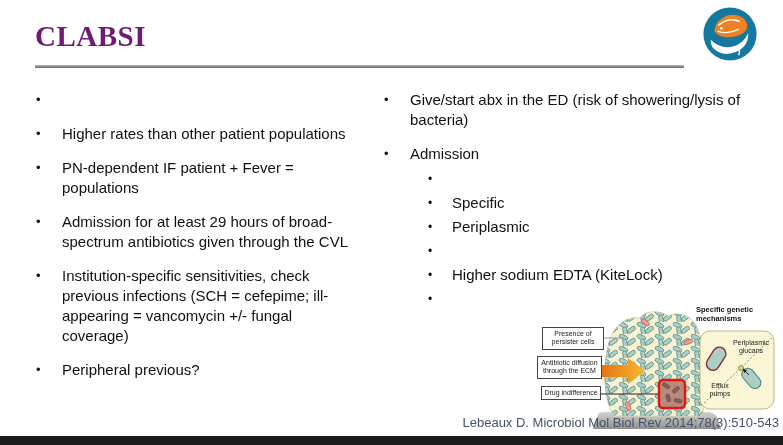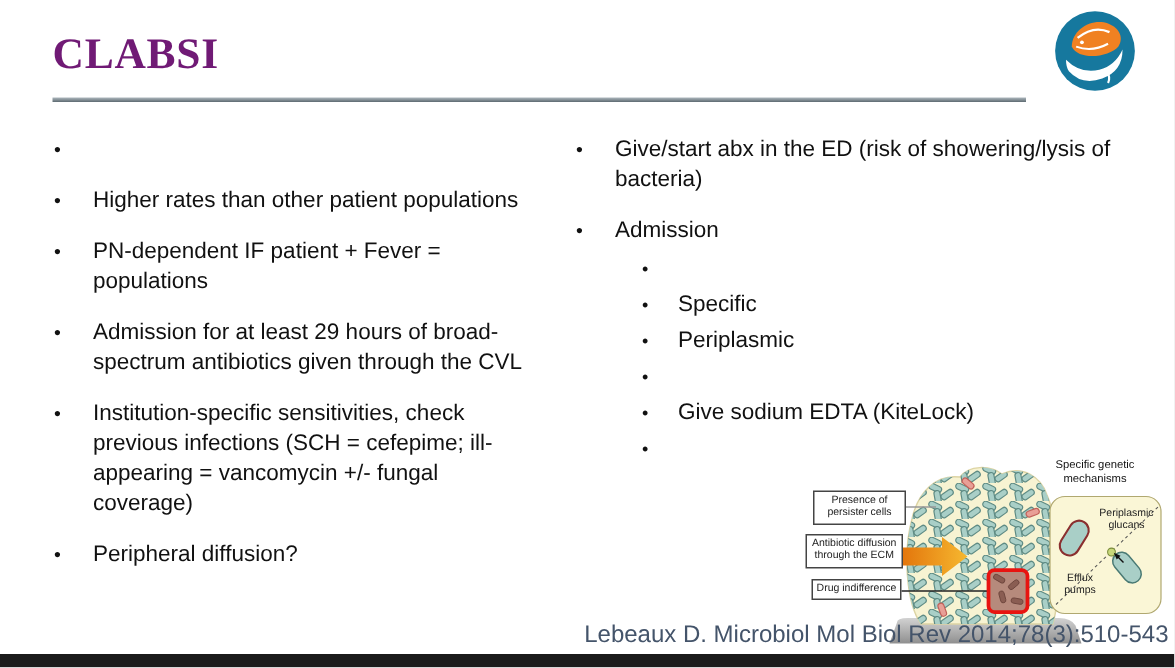--- a/index.html
+++ b/index.html
@@ -31,29 +31,29 @@
   .figure { position:absolute; left:528px; top:298px; width:255px; height:135px; }
   .figure svg { position:absolute; left:0; top:0; }
   .callout {
     position:absolute; background:#ffffff; border:1px solid #444;
     font-size:7px; line-height:1.2; text-align:center; color:#222; padding:2px 1px;
   }
   .callout-1 { left:14px; top:29px; width:58px; }
   .callout-2 { left:9px;  top:58px; width:61px; }
   .callout-3 { left:13px; top:88px; width:56px; }
   .fig-heading {
-    position:absolute; left:158px; top:8px; width:88px; text-align:center;
-    font-size:7.5px; font-weight:normal; line-height:1.15; color:#111;
+    position:absolute; left:168px; top:8px; width:88px; text-align:left;
+    font-size:7.5px; font-weight:bold; line-height:1.15; color:#111;
   }
   .panel-label { position:absolute; font-size:7px; line-height:1.15; text-align:center; color:#222; }
   .label-glucans { left:200px; top:41px; width:46px; }
   .label-efflux  { left:174px; top:84px; width:36px; }
 
   .citation {
-    position:absolute; top:415px; right:4px; font-size:16px; color:#44546A;
+    position:absolute; top:415px; right:4px; font-size:13px; color:#44546A;
   }
   .bottom-bar {
     position:absolute; left:0; bottom:0; width:100%; height:9px; background:#1B1B1B;
   }
 </style>
 </head>
 <body>
 
 <div class="slide">
 
@@ -88,21 +88,21 @@
       <div class="li">
           <span class="dot">•</span>
           <span>Admission for at least 29 hours of broad-spectrum antibiotics given through the CVL</span>
         </div>
       <div class="li">
           <span class="dot">•</span>
           <span>Institution-specific sensitivities, check previous infections (SCH = cefepime; ill-appearing = vancomycin +/- fungal coverage)</span>
         </div>
       <div class="li">
           <span class="dot">•</span>
-          <span>Peripheral diffusion?</span>
+          <span>Peripheral previous?</span>
         </div>
     </div>
 
     <div class="col-right">
       <div class="li">
           <span class="dot">•</span>
           <span>Give/start abx in the ED (risk of showering/lysis of bacteria)</span>
         </div>
       <div class="li">
           <span class="dot">•</span>
@@ -118,21 +118,21 @@
           </div>
         <div class="li">
             <span class="dot">•</span>
             <span>Periplasmic</span>
           </div>
         <div class="li">
             <span class="dot">•</span>
           </div>
         <div class="li">
             <span class="dot">•</span>
-            <span>Give sodium EDTA (KiteLock)</span>
+            <span>Higher sodium EDTA (KiteLock)</span>
           </div>
         <div class="li">
             <span class="dot">•</span>
           </div>
       </div>
     </div>
 
   </div>
 
   <div class="figure">

